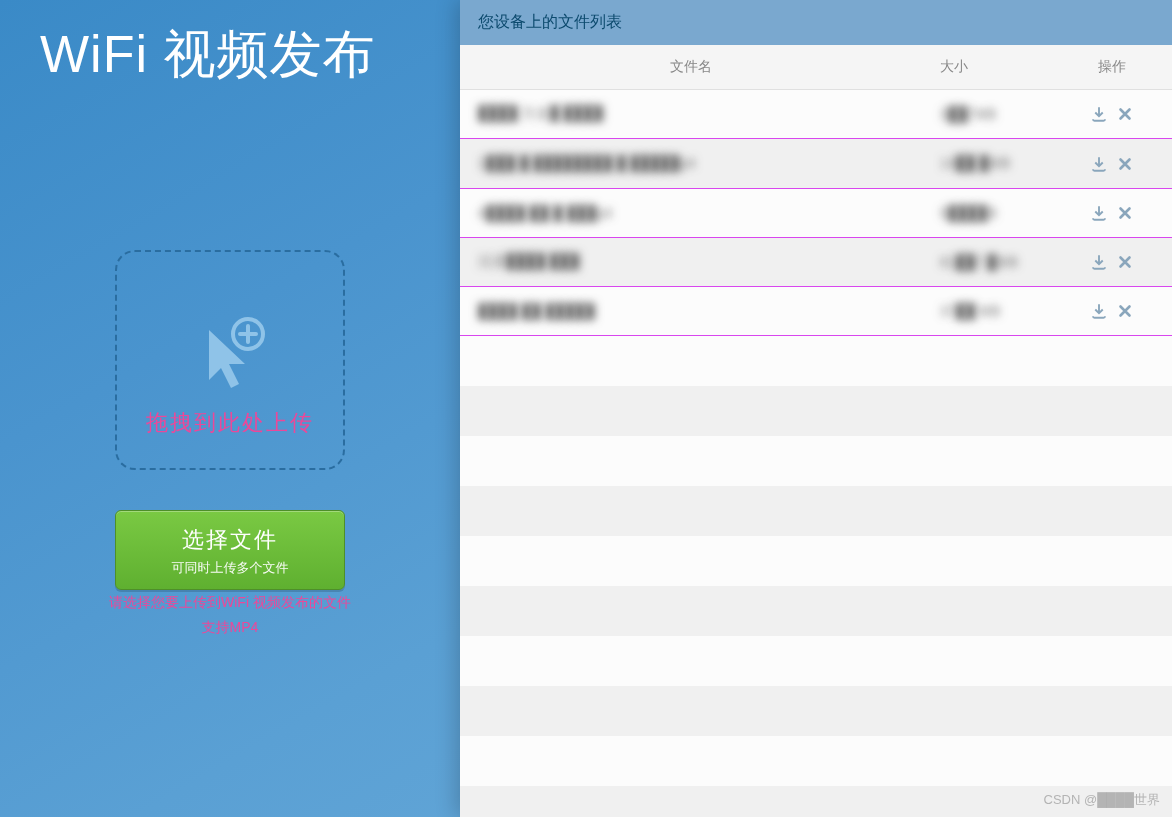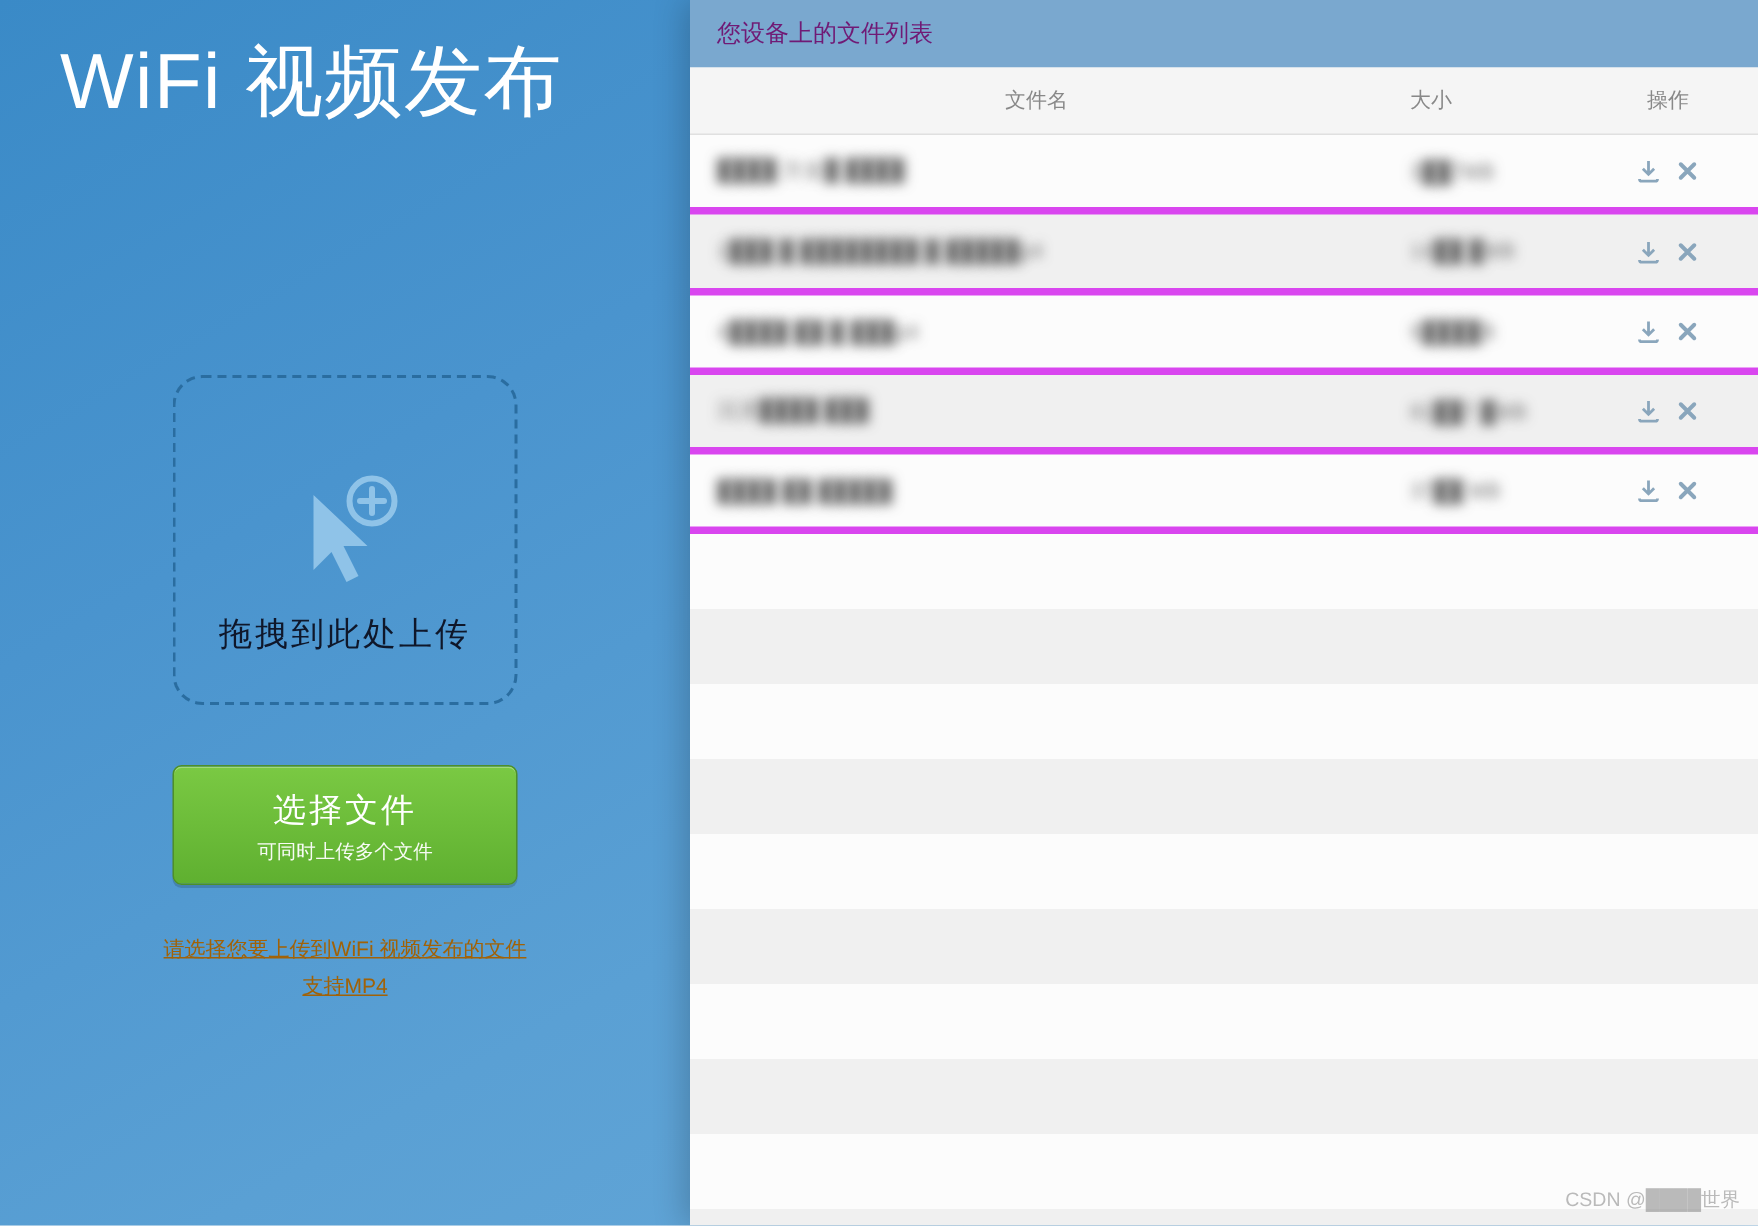--- a/index.html
+++ b/index.html
@@ -14,55 +14,55 @@
     .title { font-size: 52px; font-weight: 300; padding: 20px 0 0 40px; text-align: left; letter-spacing: 1px; }
     .dropzone {
       width: 230px; height: 220px;
       margin: 160px auto 0;
       border: 2px dashed #2a6da0;
       border-radius: 20px;
       position: relative;
       cursor: pointer;
     }
     .dz-inner { position: absolute; top: 58px; left: 50%; transform: translateX(-50%); }
-    .dz-text { position: absolute; bottom: 30px; width: 100%; left: 0; font-size: 22px; color: #0f172a; letter-spacing: 2px; }
+    .dz-text { position: absolute; bottom: 30px; width: 100%; left: 0; font-size: 22px; color: #ec4899; letter-spacing: 2px; }
     .choose-btn {
       width: 230px; margin: 40px auto 0;
       background: linear-gradient(#7ac943, #5fb030);
       border: 1px solid #4e8f29;
       border-radius: 6px;
       padding: 14px 12px 12px;
       color: #fff;
       cursor: pointer;
       box-shadow: 0 2px 0 rgba(0,0,0,0.15), inset 0 1px 0 rgba(255,255,255,0.3);
     }
     .choose-btn .big { font-size: 22px; display: block; letter-spacing: 2px; }
     .choose-btn .small { font-size: 13px; display: block; margin-top: 4px; opacity: 0.95; }
-    .help { margin-top: 30px; font-size: 14px; line-height: 1.8; color: #a16207; text-decoration: underline; }
+    .help { font-size: 14px; line-height: 1.8; color: #ec4899; }
 
     .panel {
       position: absolute; left: 460px; top: 0; right: 0; bottom: 0;
       background: #f0f0f0;
       box-shadow: -4px 0 20px rgba(0,0,0,0.2);
     }
     .panel-header {
-      background: #7aa8cf; color: #701a75; font-size: 16px;
+      background: #7aa8cf; color: #0c4a6e; font-size: 16px;
       padding: 12px 18px;
     }
     table { width: 100%; border-collapse: collapse; table-layout: fixed; }
     thead th {
       background: #f5f5f5; color: #888; font-weight: normal;
       font-size: 14px; padding: 13px 18px; text-align: center;
       border-bottom: 1px solid #e0e0e0;
     }
     thead th.col-size { width: 130px; text-align: left; }
     thead th.col-ops { width: 120px; text-align: center; }
     tbody td {
       padding: 15px 18px; font-size: 14px; color: #666;
-      border-bottom: 5px solid #d946ef;
+      border-bottom: 1px solid #d946ef;
     }
     tbody tr:nth-child(odd) { background: #fcfcfc; }
     tbody tr:nth-child(even) { background: #f0f0f0; }
     .empty-row { height: 50px; }
     .empty-row:nth-child(odd) { background: #fcfcfc; }
     .empty-row:nth-child(even) { background: #f0f0f0; }
     .blur { color: transparent; text-shadow: 0 0 8px rgba(80,80,80,0.8); user-select: none; }
     .col-ops-cell { text-align: center; }
     .icon-btn { display: inline-block; margin: 0 4px; cursor: pointer; color: #8aa6bc; }
     .icon-btn svg { width: 18px; height: 18px; vertical-align: middle; }

